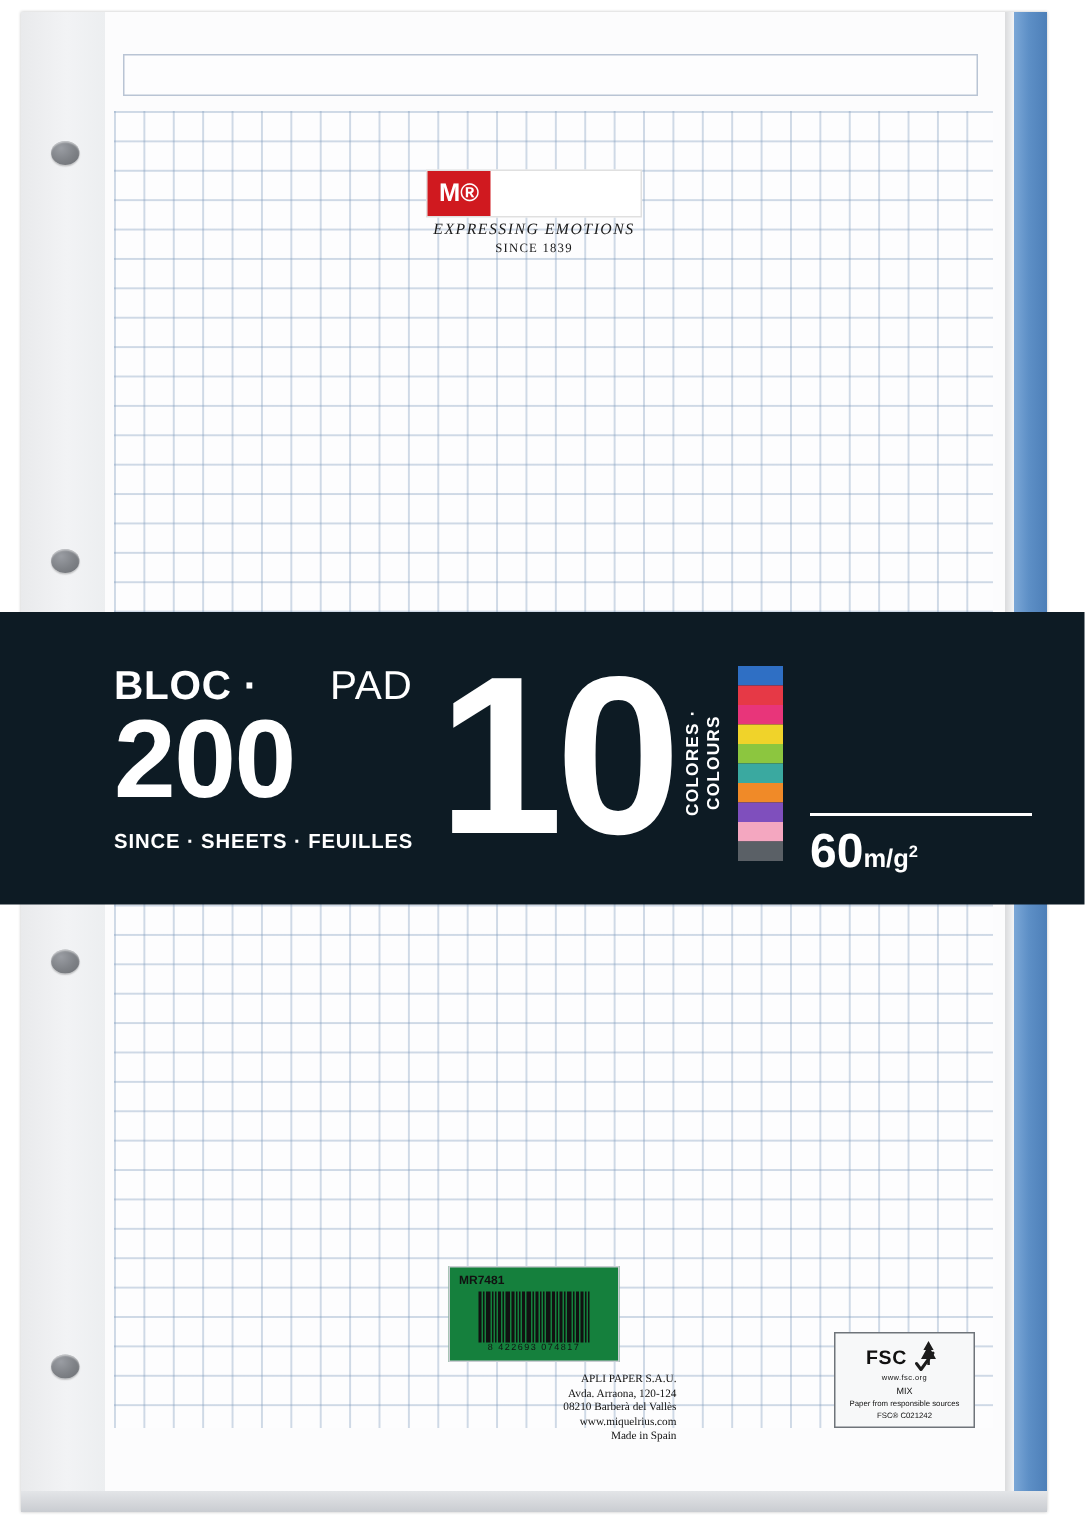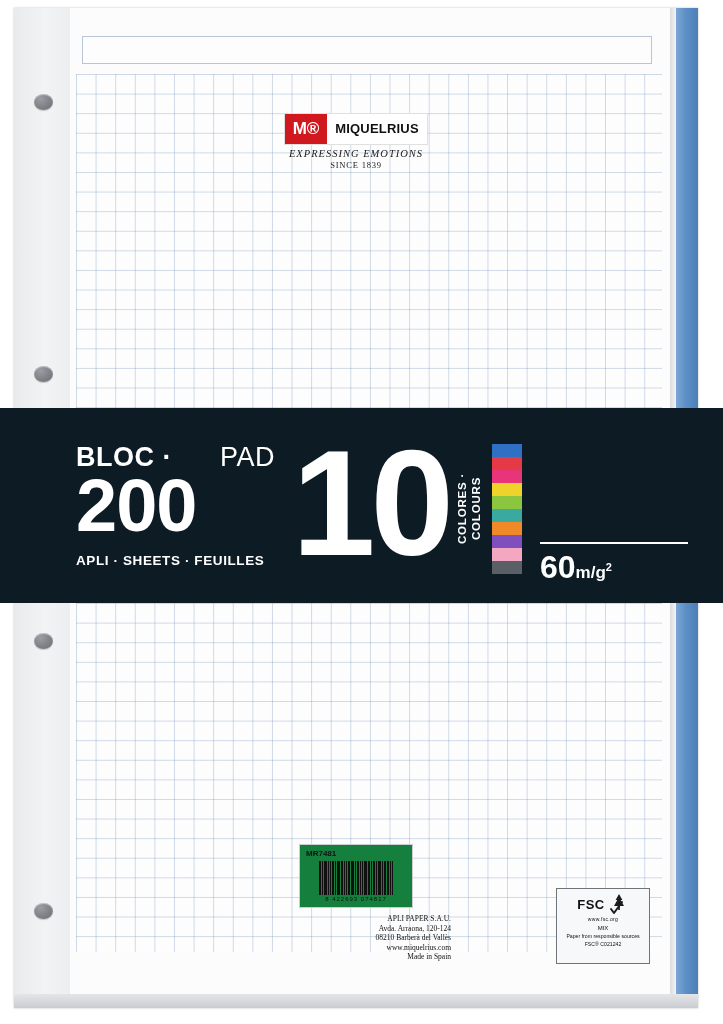--- a/index.html
+++ b/index.html
@@ -329,21 +329,21 @@
   }
 
   
   .fsc {
     position: absolute;
     right: 48px;
     top: 880px;
     width: 86px;
     border: 1px solid #6f747a;
     background: #f7f8f9;
-    padding: 4px 3px 16px;
+    padding: 4px 3px 4px;
     text-align: center;
     color: #111;
   }
   .fsc-top {
     display: flex;
     align-items: center;
     justify-content: center;
     gap: 4px;
   }
   .fsc-mark {
@@ -379,21 +379,20 @@
     <div class="bottom-edge"></div>
 
     <div class="hole h1"></div>
     <div class="hole h2"></div>
     <div class="hole h3"></div>
     <div class="hole h4"></div>
 
     <div class="logo-wrap">
       <div class="logo-top">
         <span class="logo-mark">M®</span>
-        <span class="logo-name">MIQUELRIUS</span>
       </div>
       <div class="logo-tag">EXPRESSING EMOTIONS</div>
       <div class="logo-since">SINCE 1839</div>
     </div>
 
     <div class="label-box">
       <div class="label-code">MR7481</div>
       <div class="barcode">
         <i style="width:2px"></i>
           <i style="width:1px"></i>
@@ -454,21 +453,21 @@
 
   <div class="banner">
 
     <div class="blk-left">
       <div class="blk-title">
         <span>BLOC</span>
         <span>·</span>
         <span class="pad-word">PAD</span>
       </div>
       <div class="blk-200">200</div>
-      <div class="blk-sheets">APLI · SHEETS · FEUILLES</div>
+      <div class="blk-sheets">SINCE · SHEETS · FEUILLES</div>
     </div>
 
     <div class="big10">10</div>
 
     <div class="colors-label">
       <span>COLORES · COLOURS</span>
     </div>
 
     <div class="swatches">
       <span class="swatch" style="background:#2f6fc4"></span>

